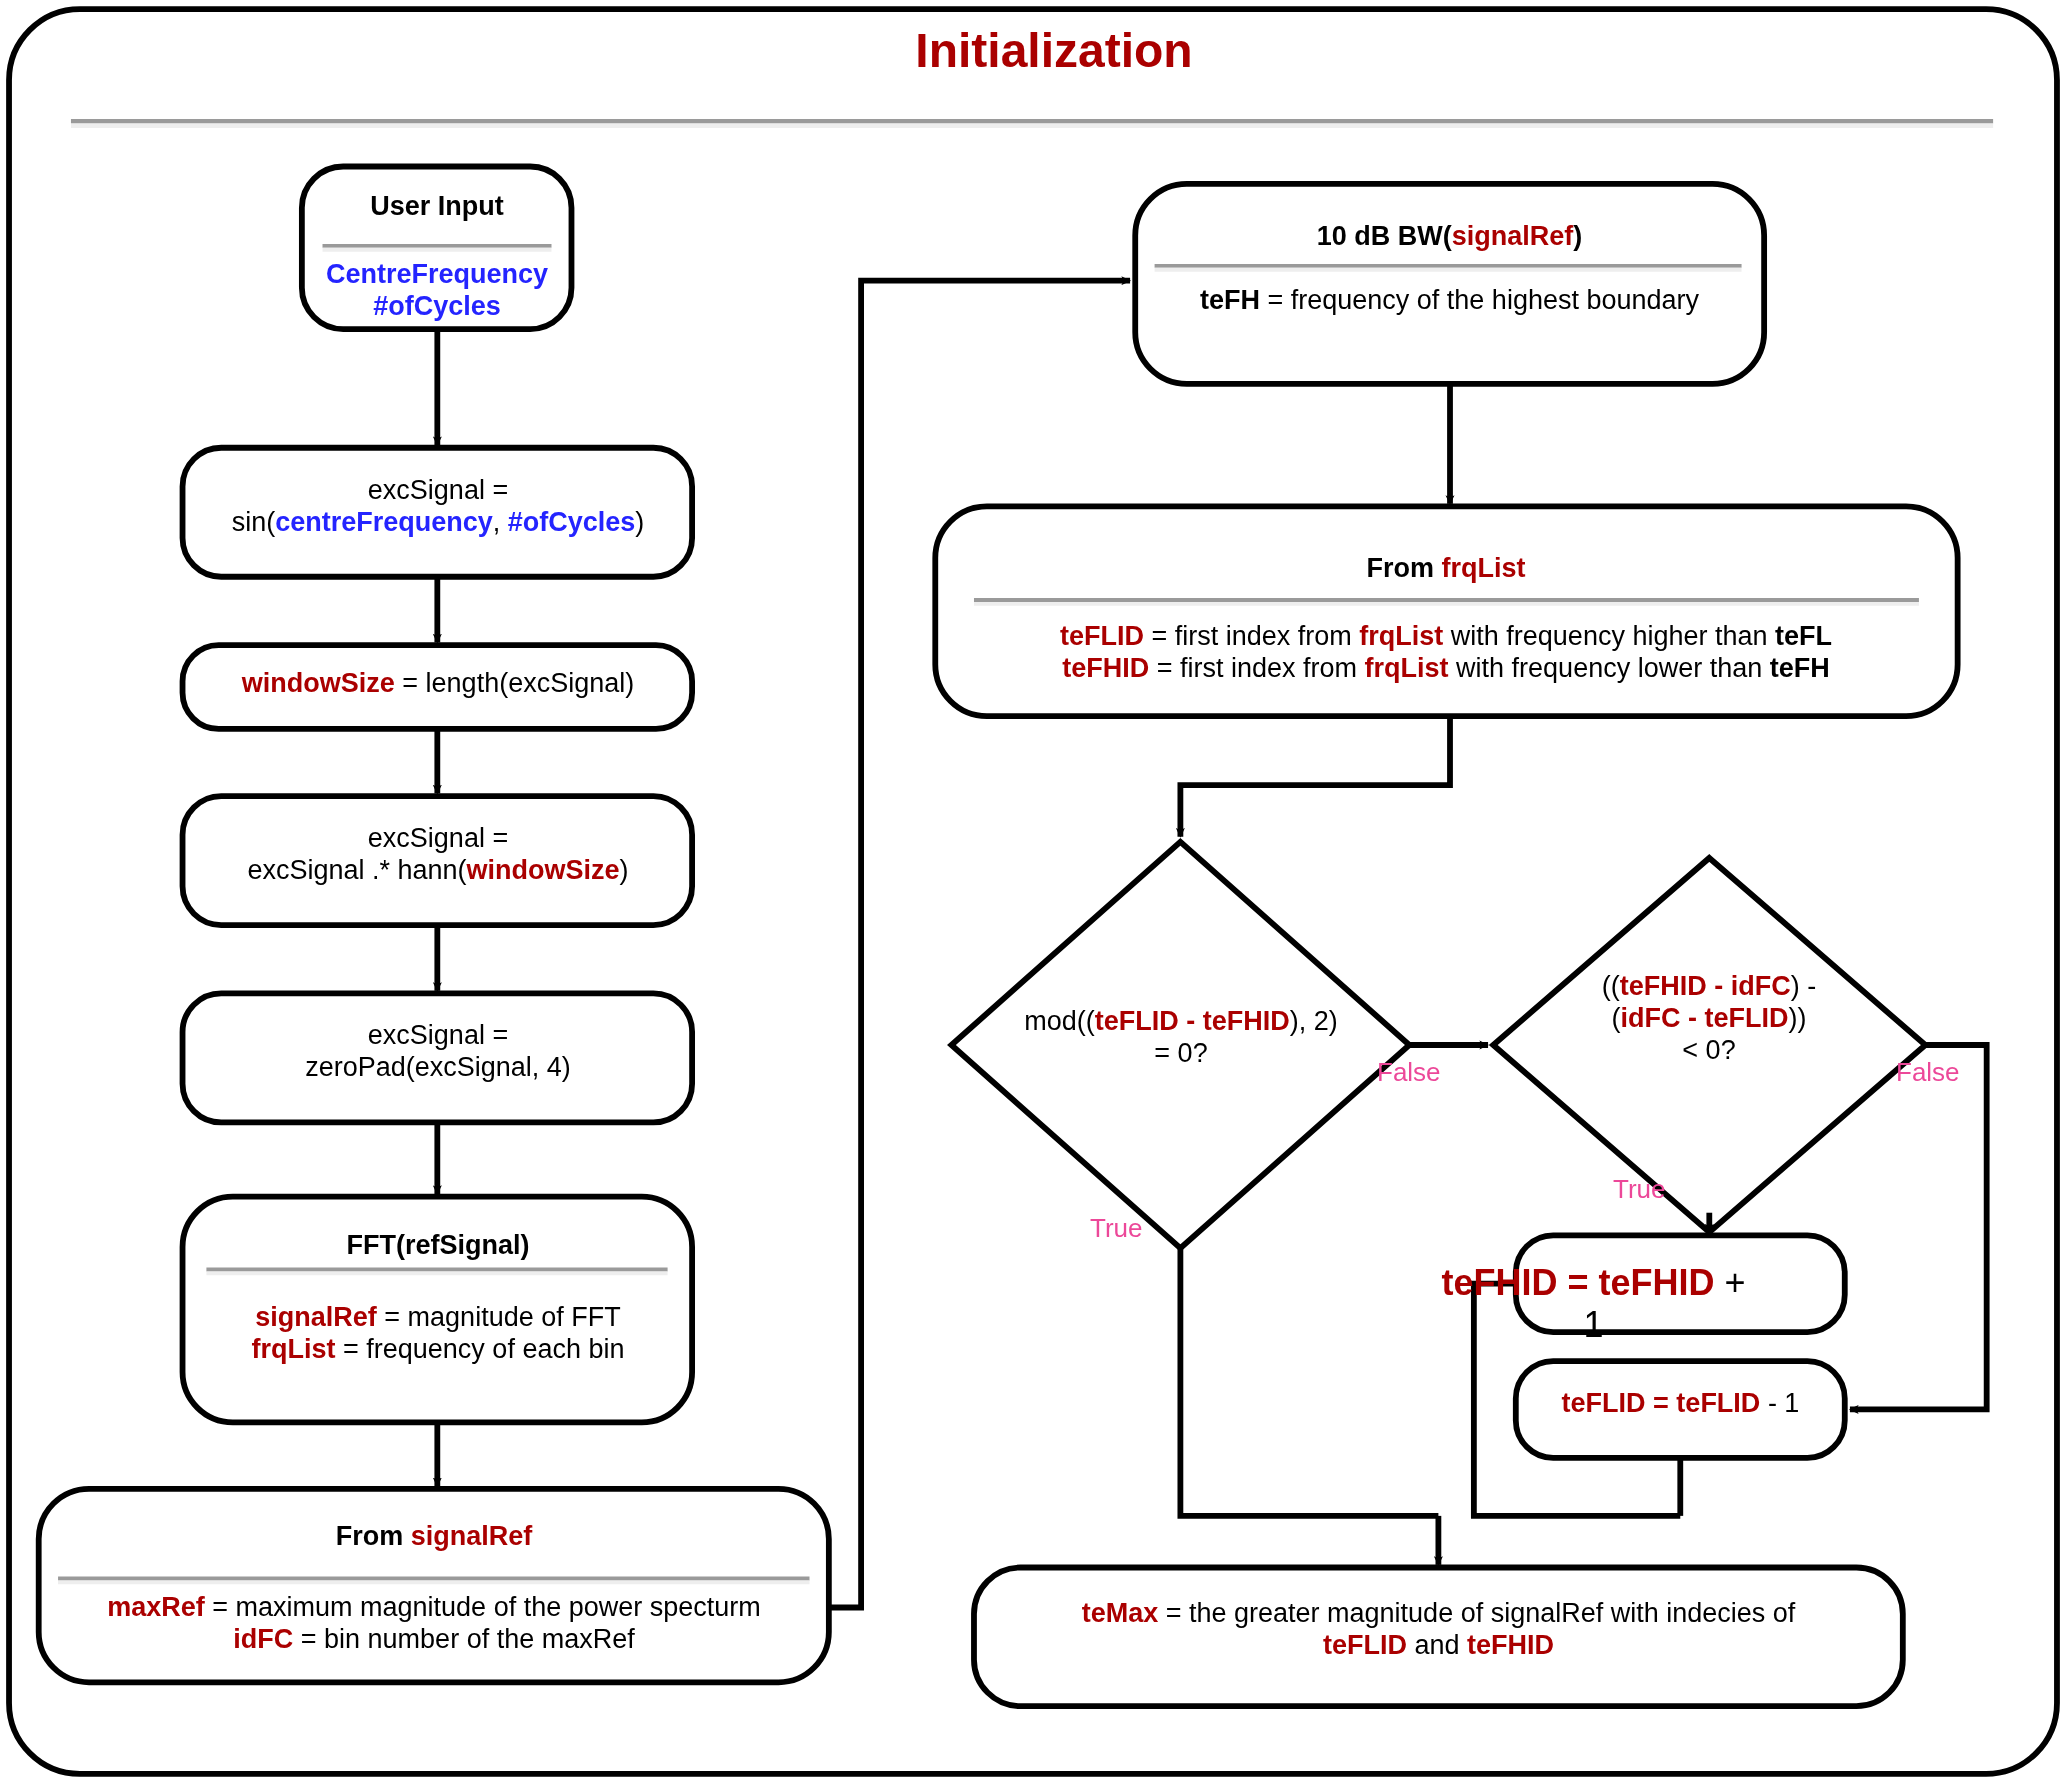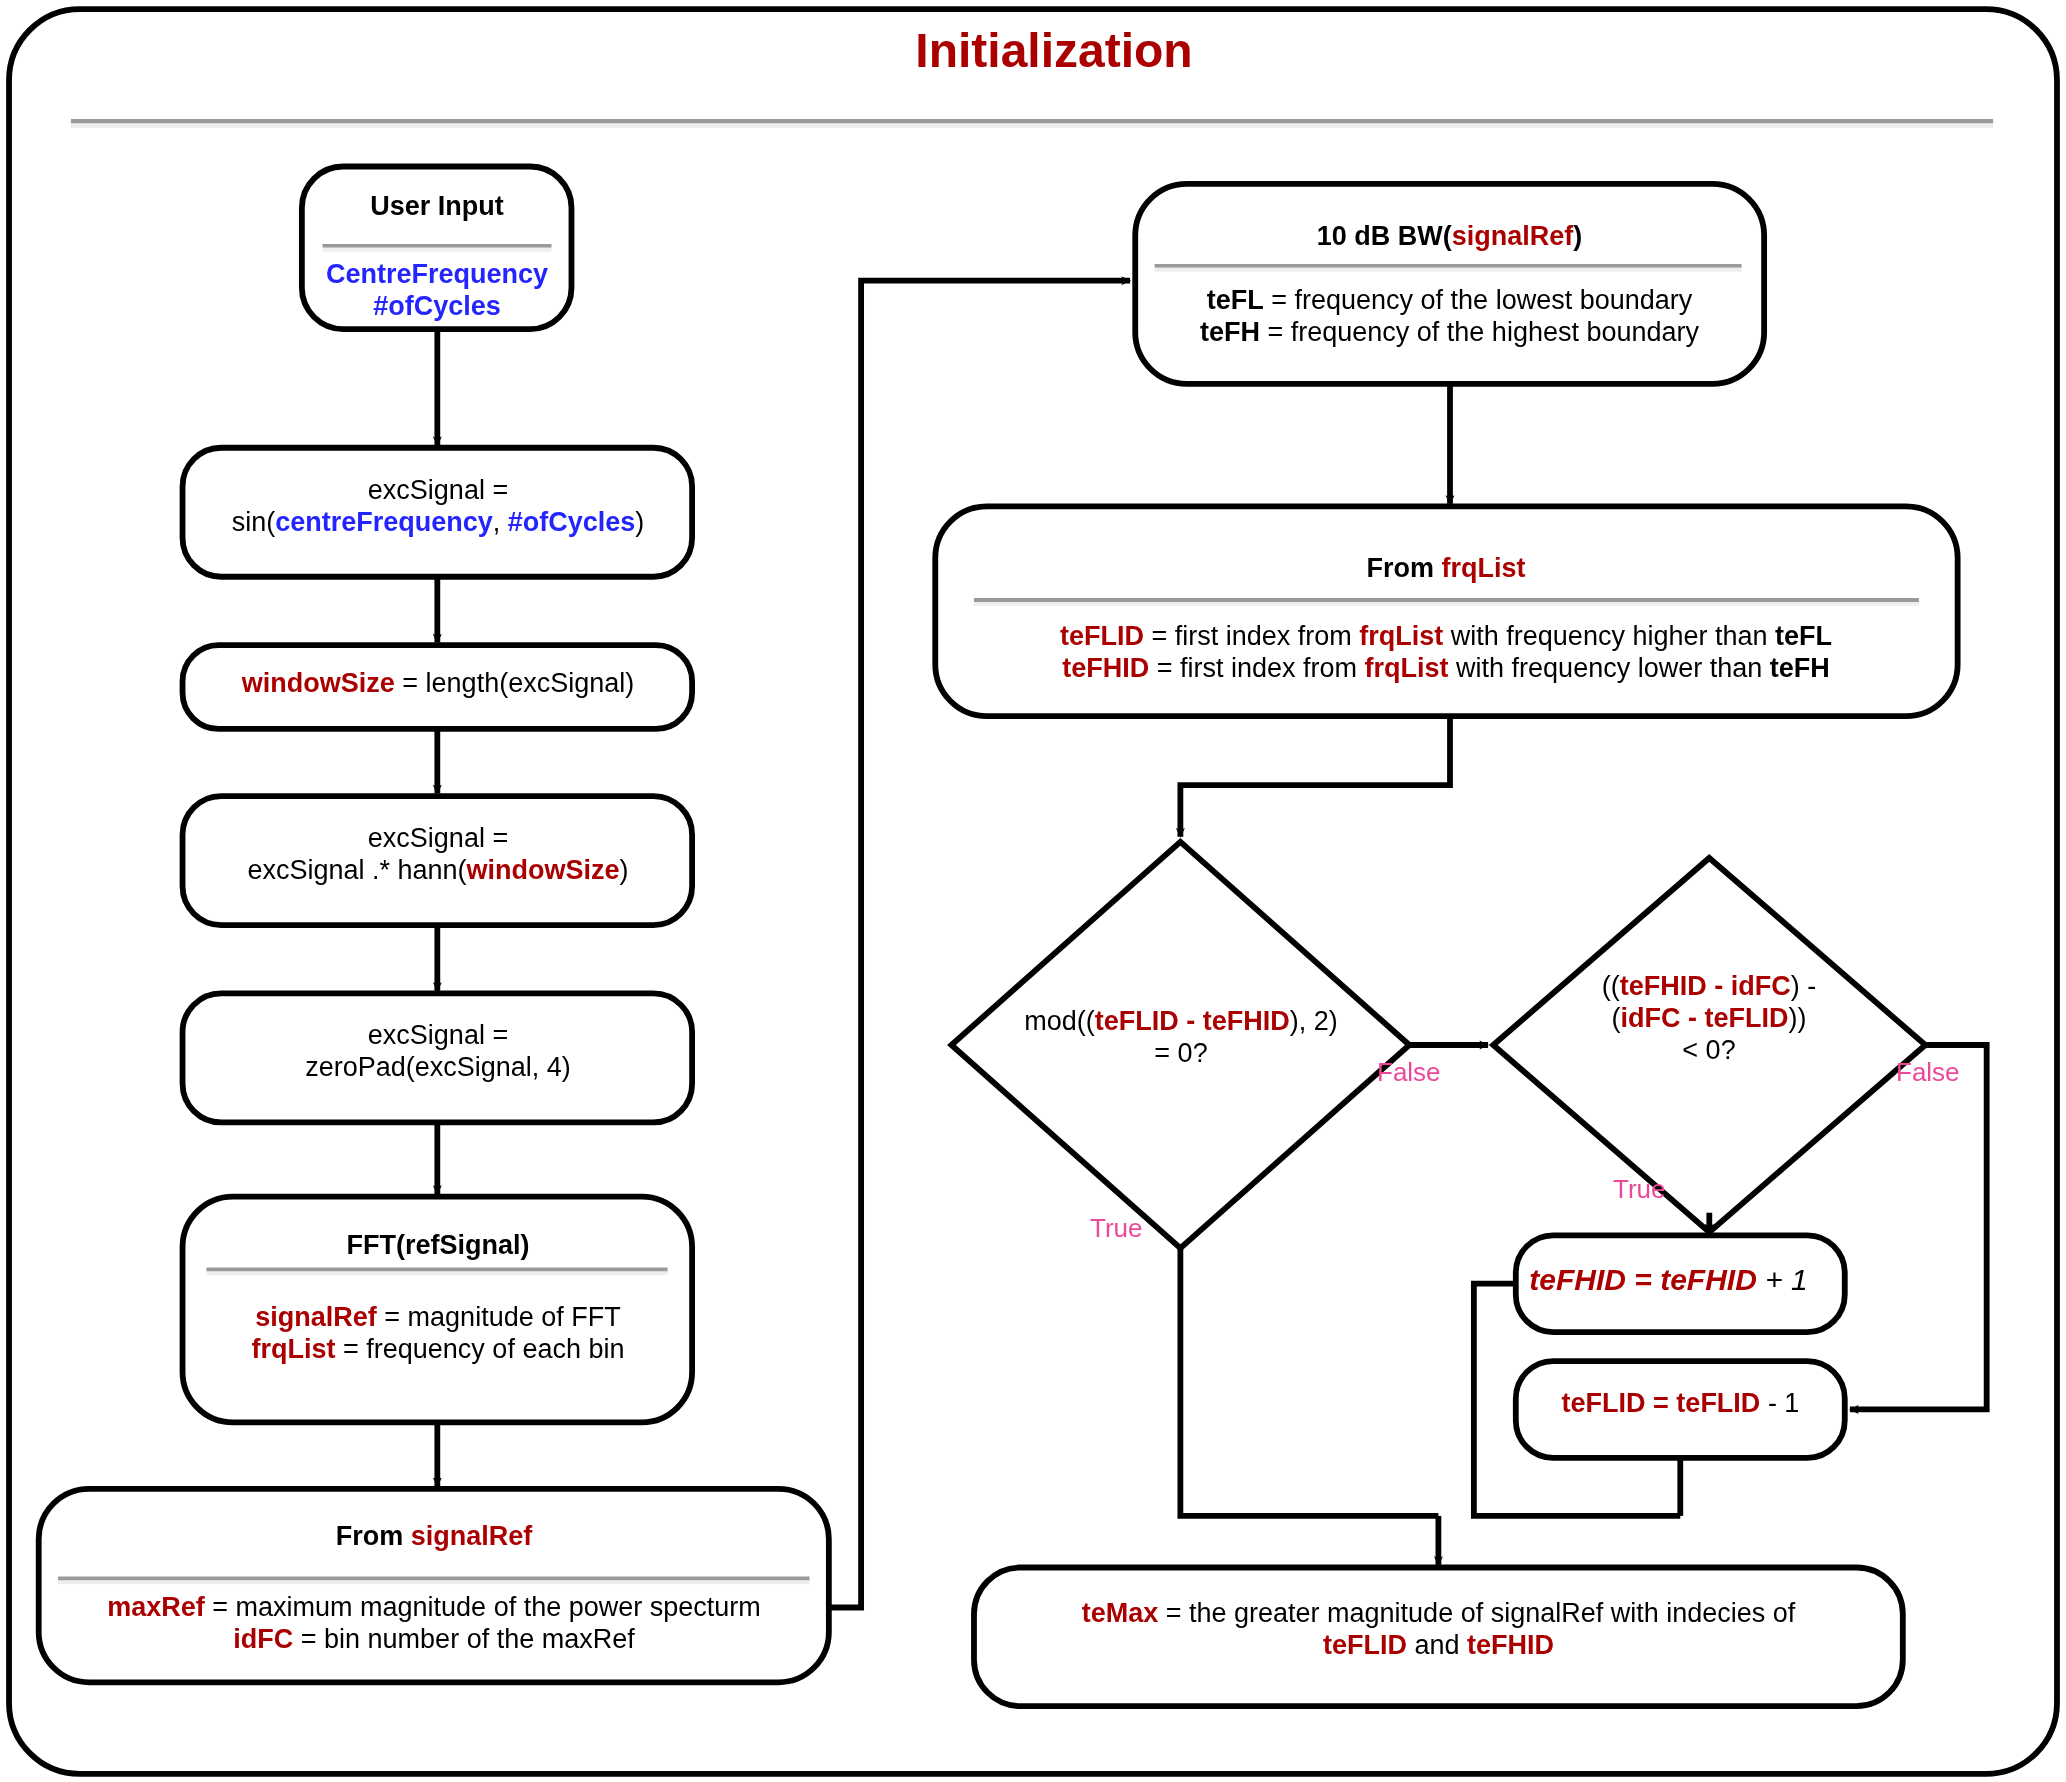--- a/index.html
+++ b/index.html
@@ -147,21 +147,20 @@
   <div class="node-text" style="left:39px; top:1513px; width:790px; font-size:27px;">
     <div class="hdr">From <span class="var">signalRef</span></div>
     <div style="height:39px"></div>
     <div><span class="var">maxRef</span> = maximum magnitude of the power specturm</div>
     <div><span class="var">idFC</span> = bin number of the maxRef</div>
   </div>
 
   <div class="node-text" style="left:1135px; top:213px; width:629px; font-size:27px;">
     <div class="hdr">10 dB BW(<span class="var">signalRef</span>)</div>
     <div style="height:32px"></div>
-    <div><b>teFL</b> = frequency of the lowest boundary</div>
     <div><b>teFH</b> = frequency of the highest boundary</div>
   </div>
 
   <div class="node-text" style="left:935px; top:545px; width:1022px; font-size:27px;">
     <div class="hdr">From <span class="var">frqList</span></div>
     <div style="height:36px"></div>
     <div><span class="var">teFLID</span> = first index from <span class="var">frqList</span> with frequency higher than <b>teFL</b></div>
     <div><span class="var">teFHID</span> = first index from <span class="var">frqList</span> with frequency lower than <b>teFH</b></div>
   </div>
 
@@ -169,21 +168,21 @@
     <div>mod((<span class="var">teFLID - teFHID</span>), 2)</div>
     <div>= 0?</div>
   </div>
 
   <div class="node-text" style="left:1509px; top:971px; width:400px; font-size:27px;">
     <div>((<span class="var">teFHID - idFC</span>) -</div>
     <div>(<span class="var">idFC - teFLID</span>))</div>
     <div>&lt; 0?</div>
   </div>
 
-  <div class="node-text" style="left:1504px; top:1262px; width:329px; font-size:30px;font-style:italic;">
+  <div class="node-text" style="left:1429px; top:1262px; width:329px; font-size:36px;">
     <div><span class="var">teFHID = teFHID</span> + 1</div>
   </div>
 
   <div class="node-text" style="left:1516px; top:1388px; width:329px; font-size:27px;">
     <div><span class="var">teFLID = teFLID</span> - 1</div>
   </div>
 
   <div class="node-text" style="left:974px; top:1598px; width:929px; font-size:27px;">
     <div><span class="var">teMax</span> = the greater magnitude of signalRef with indecies of</div>
     <div><span class="var">teFLID</span> and <span class="var">teFHID</span></div>

